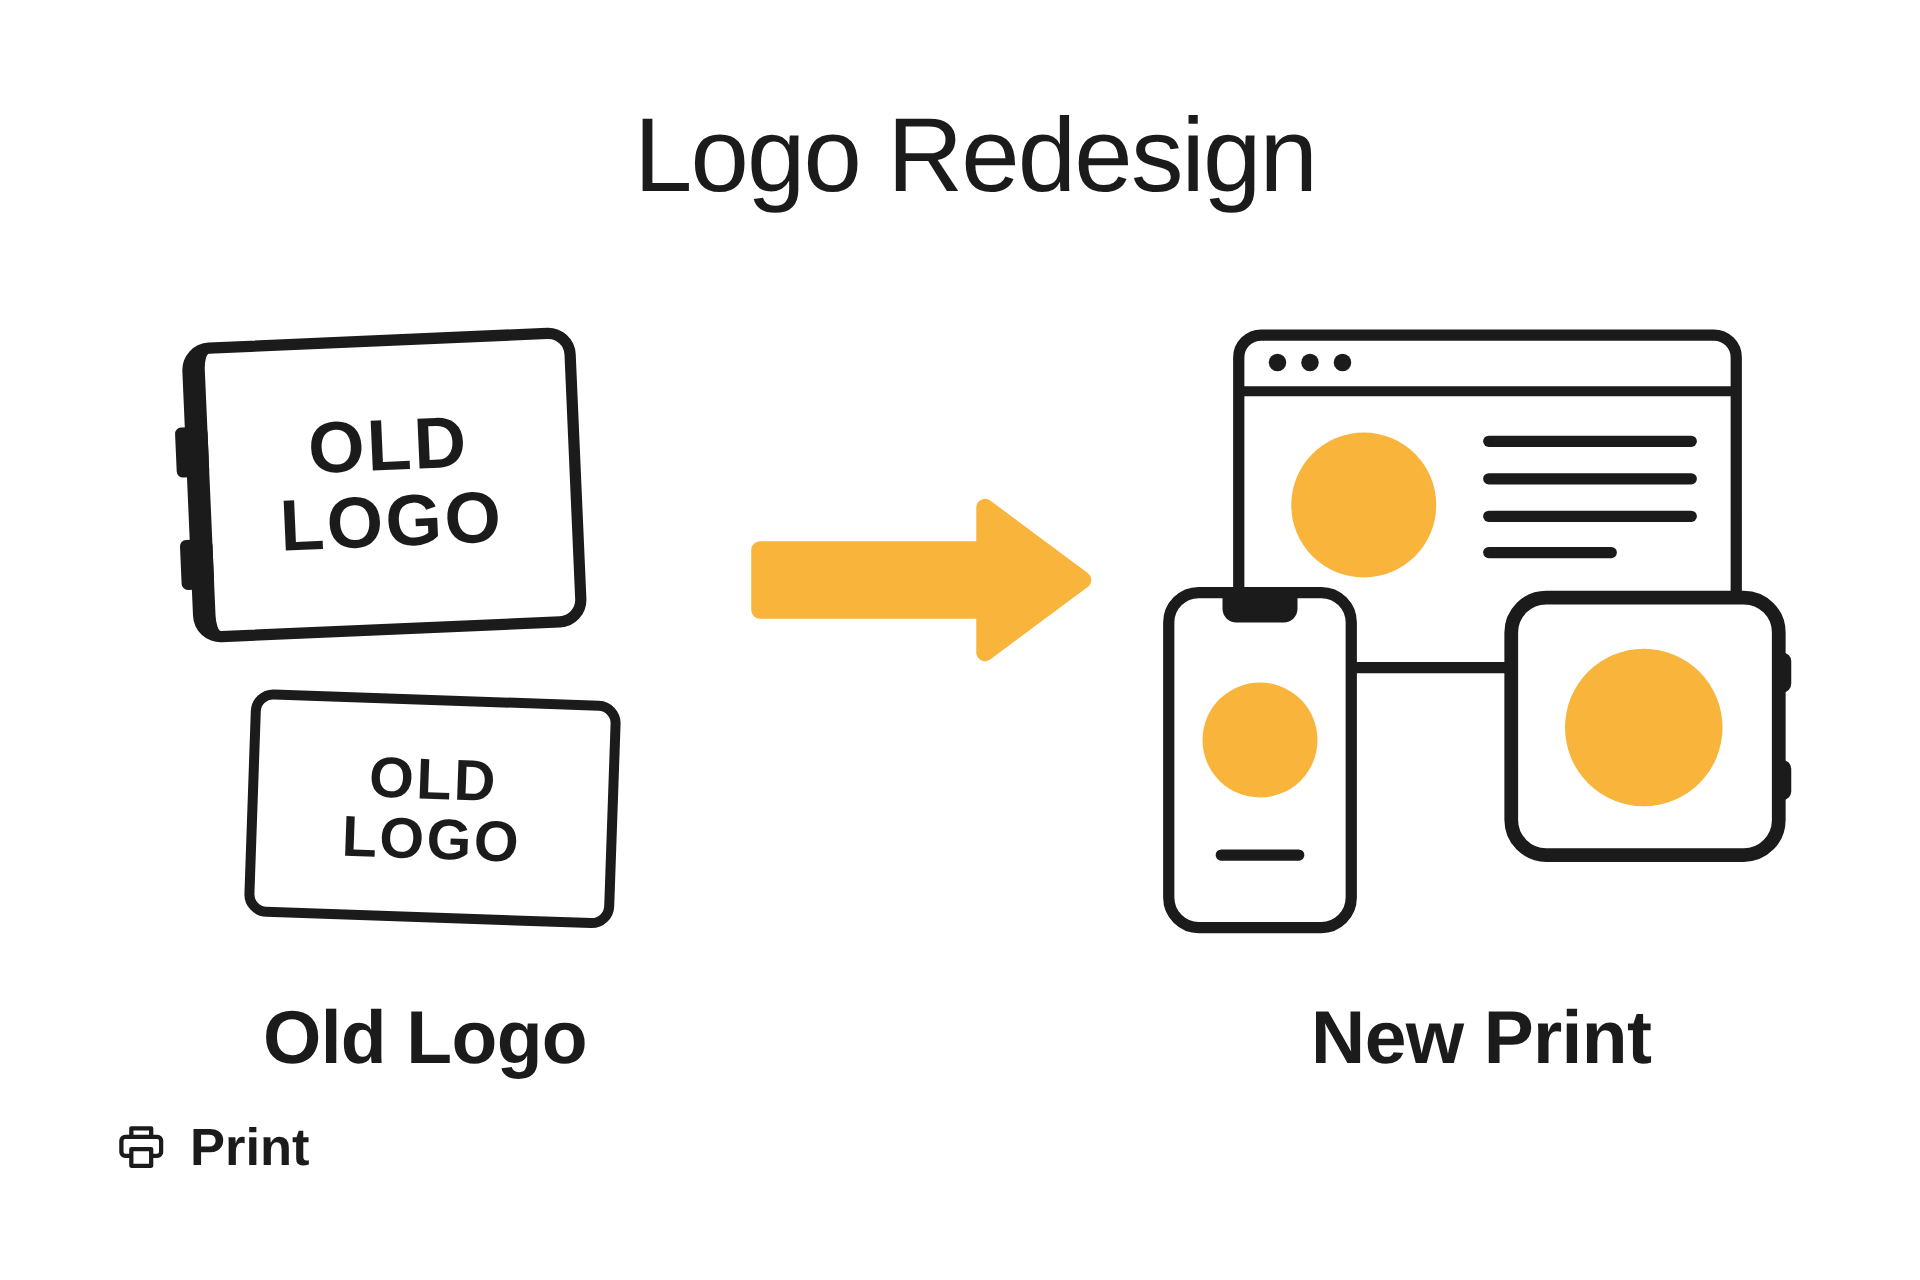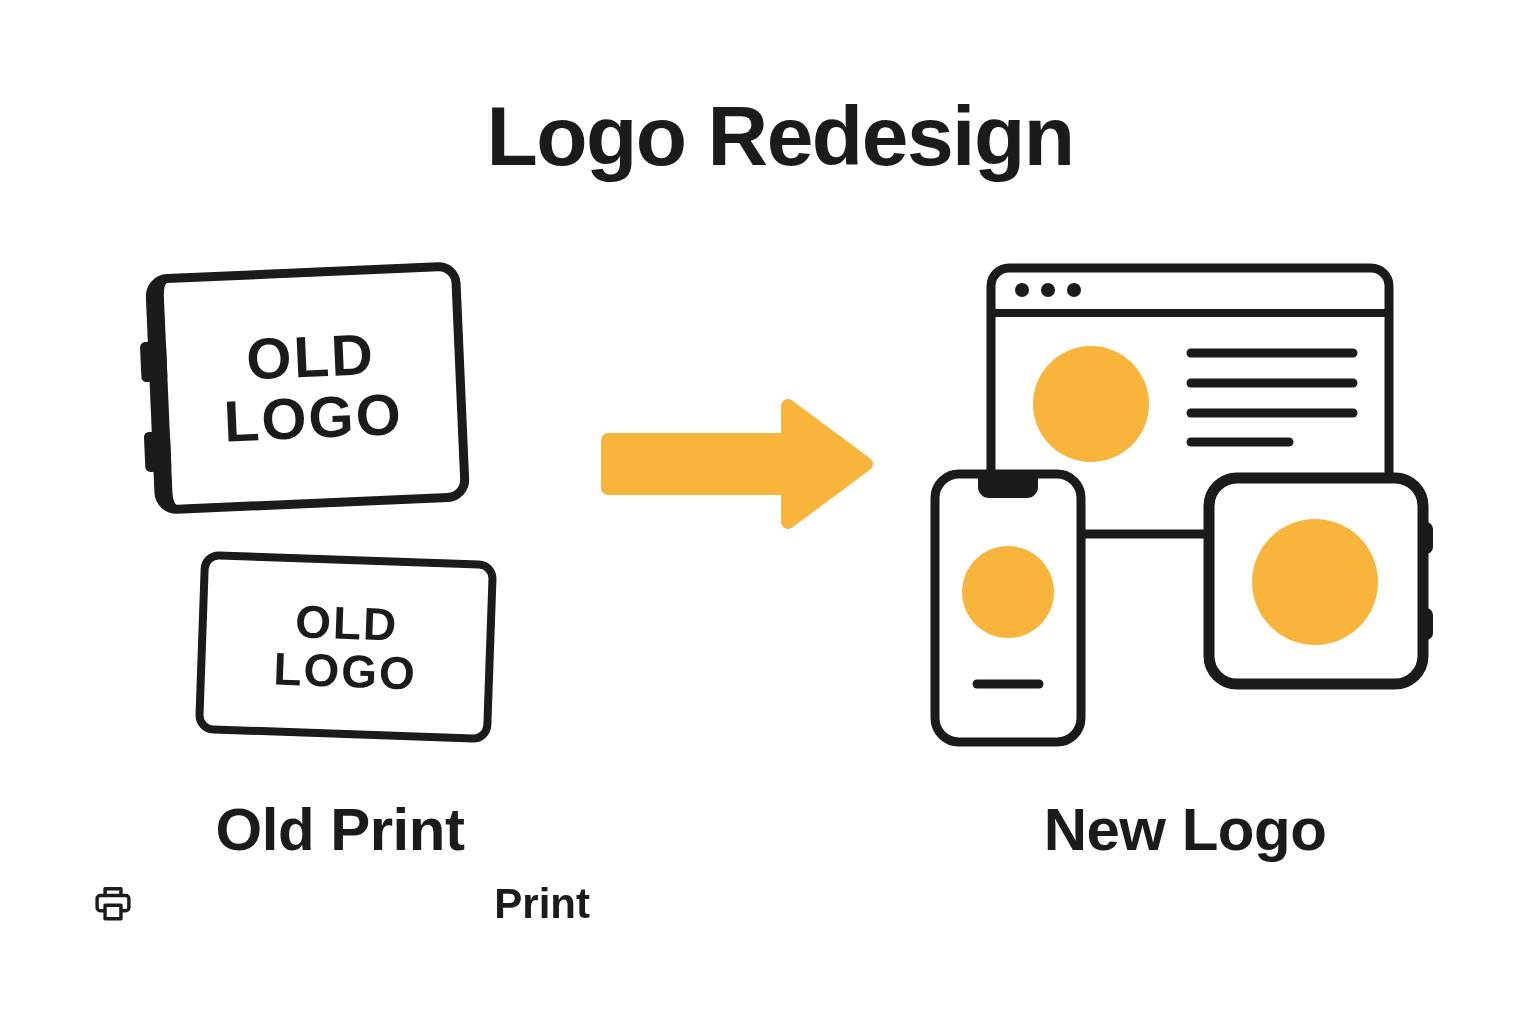--- a/index.html
+++ b/index.html
@@ -11,22 +11,22 @@
   html,body{width:1536px;height:1024px;}
   body{
     background:var(--bg);
     font-family:"Liberation Sans",sans-serif;
     color:var(--ink);
     position:relative;
     overflow:hidden;
   }
   .stage{position:absolute;inset:0;}
   .title{
-    position:absolute;top:88px;left:0;width:100%;
-    text-align:center;font-size:84px;font-weight:700;letter-spacing:-1.5px;padding-left:24px;
+    position:absolute;top:76px;left:0;width:100%;
+    text-align:center;font-size:84px;font-weight:400;letter-spacing:-1.5px;padding-left:24px;
   }
   
   .card{
     position:absolute;background:#fff;border:9px solid var(--ink);
     border-radius:22px;display:flex;flex-direction:column;
     align-items:center;justify-content:center;
   }
   .card-big{
     left:150px;top:268px;width:315px;height:240px;
     transform:rotate(-2.5deg);
@@ -51,21 +51,21 @@
   .devices{position:absolute;left:915px;top:252px;}
   .accent-fill{fill:var(--accent);}
   .ink-fill{fill:var(--ink);}
   .ink-stroke{stroke:var(--ink);fill:#fff;}
   .ink-line{stroke:var(--ink);}
   
   .caption-left{position:absolute;left:90px;top:795px;width:500px;text-align:center;}
   .caption-right{position:absolute;left:940px;top:795px;width:490px;text-align:center;}
   .group-label{font-size:60px;font-weight:800;letter-spacing:-0.5px;}
   .medium-row{
-    margin-top:16px;display:flex;align-items:center;justify-content:space-between;gap:16px;
+    margin-top:30px;display:flex;align-items:center;justify-content:flex-start;gap:16px;
     font-size:42px;font-weight:600;
   }
   .medium-row svg{flex:0 0 auto;display:block;}
 </style>
 </head>
 <body>
 
 <div class="stage">
 
   <h1 class="title">Logo Redesign</h1>
@@ -112,28 +112,28 @@
 
     <g>
       <rect x="496" y="270" width="22" height="32" rx="7" class="ink-fill"></rect>
       <rect x="496" y="356" width="22" height="32" rx="7" class="ink-fill"></rect>
       <rect x="294" y="226" width="214" height="206" rx="28" class="ink-stroke" stroke-width="11"></rect>
       <circle cx="400" cy="330" r="63" class="accent-fill"></circle>
     </g>
   </svg>
 
   <div class="caption-left">
-    <div class="group-label">Old Print</div>
+    <div class="group-label">Old Logo</div>
     <div class="medium-row">
       <svg width="46" height="44" viewBox="0 0 36 36">
         <path d="M11.5 11 V5.5 h13 V11" fill="none" class="ink-line" stroke-width="2.8" stroke-linejoin="round"></path>
         <rect x="5" y="11" width="26" height="12.5" rx="2.5" fill="none" class="ink-line" stroke-width="2.8"></rect>
         <rect x="11.5" y="19" width="13" height="11" fill="#fff" class="ink-line" stroke-width="2.8" stroke-linejoin="round"></rect>
       </svg>
       <span>Print</span>
     </div>
   </div>
 
   <div class="caption-right">
-    <div class="group-label">New Logo</div>
+    <div class="group-label">New Print</div>
   </div>
 
 </div>
 
 </body></html>

